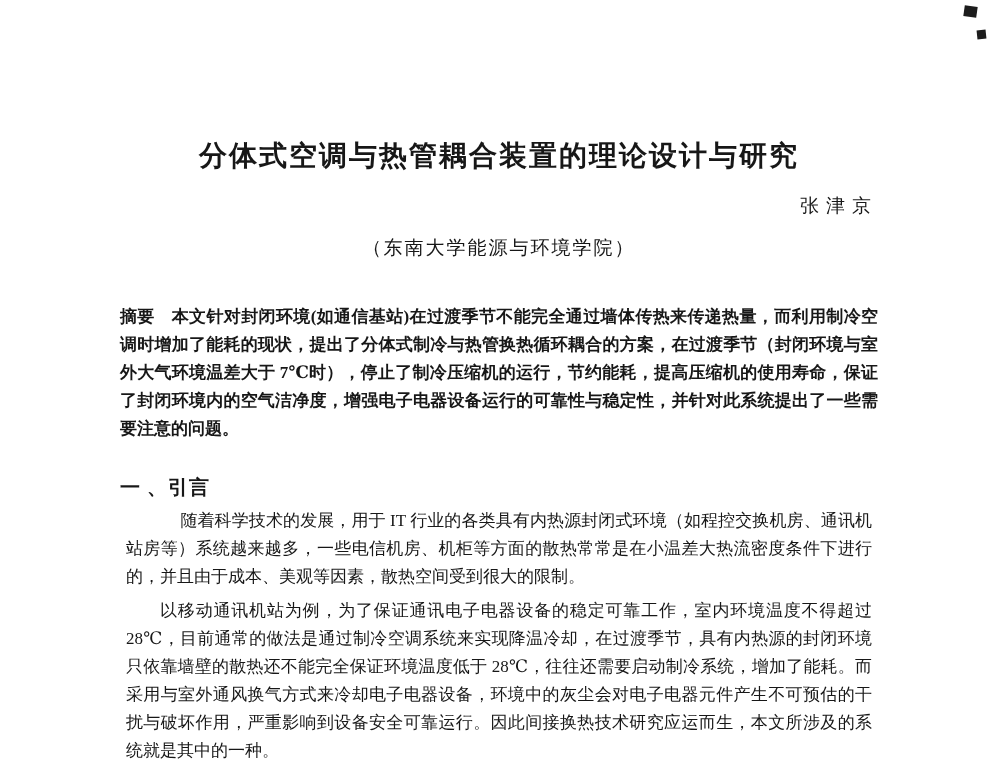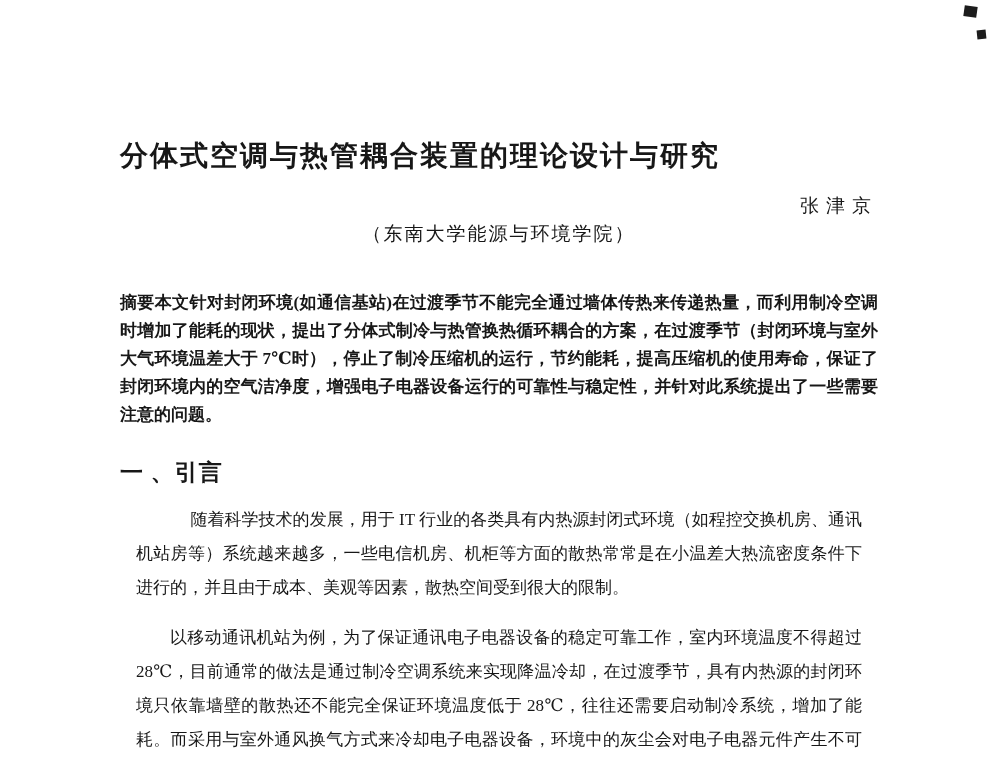--- a/index.html
+++ b/index.html
@@ -12,68 +12,69 @@
     background: #ffffff;
     overflow: hidden;
     position: relative;
     font-family: "Liberation Serif", "DejaVu Serif", serif;
     color: #171717;
   }
   .page {
     padding: 118px 122px 0 120px;
   }
   .title {
+    text-align: center;
     font-size: 28px;
     font-weight: bold;
     letter-spacing: 2px;
     line-height: 1.35;
   }
   .author {
     text-align: right;
     font-size: 19px;
     letter-spacing: 7px;
     margin-top: 18px;
   }
   .affiliation {
     text-align: center;
     font-size: 19px;
     letter-spacing: 2px;
-    margin-top: 2px;
+    margin-top: 16px;
   }
   .abstract-block {
     margin-top: 42px;
     font-size: 17px;
     line-height: 28px;
     text-align: justify;
     font-weight: 600;
   }
   .abstract-label {
     font-weight: 700;
-    margin-right: 0;
+    margin-right: 17px;
   }
   .keywords-line {
     font-size: 17px;
     line-height: 28px;
     font-weight: 600;
   }
   .keywords-label {
     font-weight: 700;
   }
   .section-heading {
     margin-top: 30px;
-    font-size: 23px;
+    font-size: 20px;
     font-weight: bold;
     letter-spacing: 1px;
     line-height: 28px;
   }
   .para {
     font-size: 17px;
-    line-height: 34px;
+    line-height: 28px;
     text-align: justify;
-    margin: 16px;
+    margin: 6px;
   }
   .indent-3 { text-indent: 3.2em; }
   .indent-2 { text-indent: 2em; }
   .scan-artifact {
     position: absolute;
     background: #1c1c1c;
   }
   .artifact-1 { left: 964px; top: 6px; width: 13px; height: 11px; transform: rotate(8deg); }
   .artifact-2 { left: 977px; top: 30px; width: 9px; height: 9px; transform: rotate(-6deg); }
 </style>

